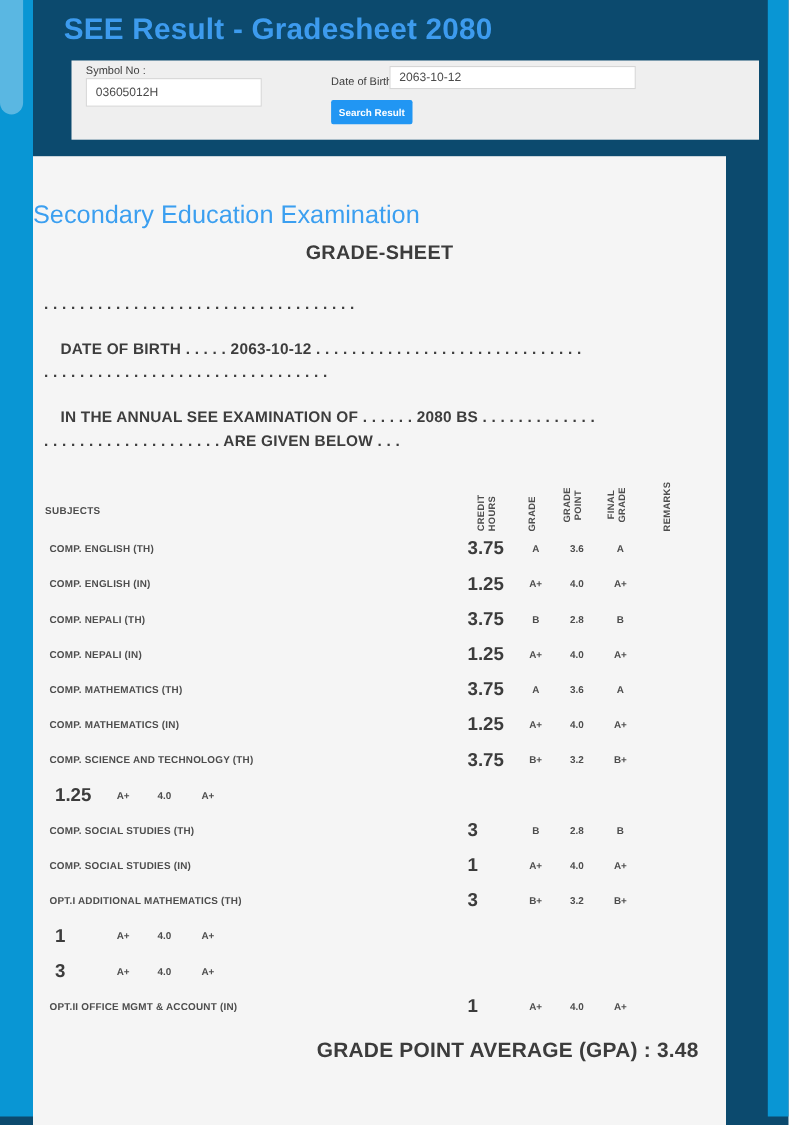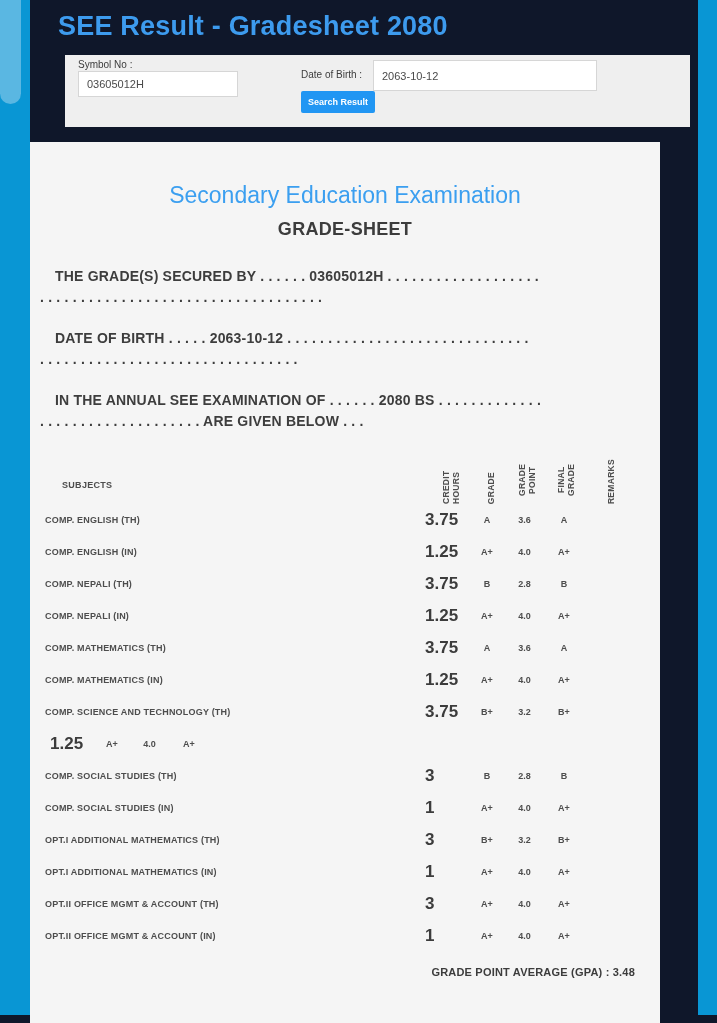--- a/index.html
+++ b/index.html
@@ -1,21 +1,21 @@
 <!DOCTYPE html>
 <html><head>
 <meta charset="utf-8">
 <style>
   * { margin:0; padding:0; box-sizing:border-box; }
   html,body { width:717px; height:1023px; }
   body {
     font-family:"Liberation Sans","DejaVu Sans",sans-serif;
     background:#ffffff; position:relative; overflow:hidden;
   }
-  .stage { position:absolute; left:0; top:0; width:717px; height:1023px; background:#0f172a; }
+  .stage { position:absolute; left:0; top:0; width:717px; height:1023px; background:#0c4a6e; }
 
   
   .left-bar { position:absolute; left:0; top:0; width:30px; height:1015px; background:#0996d4; }
   .left-thumb { position:absolute; left:0; top:-16px; width:21px; height:120px; background:#5ab7e2; border-radius:0 0 13px 13px; }
   .right-bar { position:absolute; left:698px; top:0; width:19px; height:1015px; background:#0996d4; }
 
   
   .page-title {
     position:absolute; left:58px; top:11px;
     font-size:27px; font-weight:600; color:#3d9bee; letter-spacing:0.2px;
@@ -24,59 +24,59 @@
   
   .form-panel { position:absolute; left:65px; top:55px; width:625px; height:72px; background:#efefef; }
   .lbl { position:absolute; font-size:10px; font-weight:normal; color:#3c3c3c; }
   .symbol-label { left:13px; top:4px; }
   .dob-label { left:236px; top:14px; }
   .txt-input {
     position:absolute; background:#ffffff; border:1px solid #d6d6d6;
     font-family:inherit; font-size:11px; color:#4a4a4a; padding:0 8px; outline:none;
   }
   .symbol-input { left:13px; top:16px; width:160px; height:26px; }
-  .dob-input { left:308px; top:5px; width:224px; height:31px; }
+  .dob-input { left:289px; top:5px; width:224px; height:21px; }
   .search-btn {
     position:absolute; left:236px; top:36px; width:74px; height:22px;
     background:#2196f3; color:#ffffff; border:none; border-radius:2px;
     font-family:inherit; font-size:9px; font-weight:bold; cursor:pointer;
   }
 
   
   .card { position:absolute; left:30px; top:142px; width:630px; height:881px; background:#f5f5f5; }
-  .exam-title { margin-top:40px; text-align:center; font-size:23px; font-weight:500; color:#3b9ff0; }
+  .exam-title { margin-top:40px; text-align:left; font-size:23px; font-weight:500; color:#3b9ff0; }
   .sheet-title { margin-top:10px; text-align:center; font-size:18px; font-weight:bold; color:#3c3c3c; letter-spacing:0.3px; }
 
   .statements { margin-top:26px; padding:0 8px 0 10px; }
   .statement { margin-bottom:20px; font-size:14px; font-weight:bold; color:#3d3d3d; line-height:21px; letter-spacing:0.2px; }
   .statement .l1 { display:block; padding-left:15px; }
   .statement .l2 { display:block; }
 
   
   .gtable { margin-top:6px; }
-  .thead { display:flex; align-items:flex-end; height:52px; padding:0 26px 0 32px; }
+  .thead { display:flex; align-items:flex-end; height:52px; padding:0 26px 0 11px; }
   .trow  { display:flex; align-items:center; height:32px; padding:0 26px 0 15px; }
   .c-subject { width:375px; font-size:9px; font-weight:bold; color:#4d4d4d; letter-spacing:0.2px; }
   .c-credit  { width:47px;  font-size:17px; font-weight:bold; color:#3c3c3c; text-align:left; padding-left:5px; }
   .c-grade   { width:40px;  text-align:center; }
   .c-point   { width:35px;  text-align:center; }
   .c-final   { width:44px;  text-align:center; }
   .c-remarks { width:48px;  text-align:center; }
   .c-grade, .c-point, .c-final, .c-remarks { font-size:9px; font-weight:bold; color:#4d4d4d; }
 
   .thead .hcell { display:flex; justify-content:center; align-items:flex-end; height:52px; }
   .subjects-h { align-self:flex-end; padding-bottom:14px; font-size:9px; font-weight:bold; color:#4d4d4d; letter-spacing:0.3px; }
   .vtext {
     writing-mode:vertical-rl; transform:rotate(180deg);
     max-height:50px; line-height:1.2;
     font-size:8.5px; font-weight:bold; color:#4d4d4d; letter-spacing:0.3px;
     padding-bottom:2px; white-space:normal;
   }
 
-  .gpa-line { margin-top:14px; padding-right:25px; text-align:right; font-size:11px; font-weight:bold; color:#3c3c3c; letter-spacing:0.2px; }
+  .gpa-line { margin-top:14px; padding-right:25px; text-align:right; font-size:19px; font-weight:bold; color:#3c3c3c; letter-spacing:0.2px; }
 </style>
 </head>
 <body>
 
 <div class="stage">
 
   <div class="left-bar">
     <div class="left-thumb"></div>
   </div>
   <div class="right-bar"></div>
@@ -90,21 +90,20 @@
     <input class="txt-input dob-input" value="2063-10-12" style="">
     <button class="search-btn">Search Result</button>
   </div>
 
   <div class="card">
     <div class="exam-title">Secondary Education Examination</div>
     <div class="sheet-title">GRADE-SHEET</div>
 
     <div class="statements">
       <p class="statement">
-        <span class="l1">THE GRADE(S) SECURED BY . . . . . . 03605012H . . . . . . . . . . . . . . . . . . .</span>
         <span class="l2">. . . . . . . . . . . . . . . . . . . . . . . . . . . . . . . . . . .</span>
       </p>
       <p class="statement">
         <span class="l1">DATE OF BIRTH . . . . . 2063-10-12 . . . . . . . . . . . . . . . . . . . . . . . . . . . . . .</span>
         <span class="l2">. . . . . . . . . . . . . . . . . . . . . . . . . . . . . . . .</span>
       </p>
       <p class="statement">
         <span class="l1">IN THE ANNUAL SEE EXAMINATION OF . . . . . . 2080 BS . . . . . . . . . . . . .</span>
         <span class="l2">. . . . . . . . . . . . . . . . . . . . ARE GIVEN BELOW . . .</span>
       </p>
@@ -211,29 +210,27 @@
           </div>
           <div class="trow">
             <div class="c-subject">OPT.I ADDITIONAL MATHEMATICS (TH)</div>
             <div class="c-credit">3</div>
             <div class="c-grade">B+</div>
             <div class="c-point">3.2</div>
             <div class="c-final">B+</div>
             <div class="c-remarks"></div>
           </div>
           <div class="trow">
-            <div class="c-subject">OPT.I ADDITIONAL MATHEMATICS (IN)</div>
             <div class="c-credit">1</div>
             <div class="c-grade">A+</div>
             <div class="c-point">4.0</div>
             <div class="c-final">A+</div>
             <div class="c-remarks"></div>
           </div>
           <div class="trow">
-            <div class="c-subject">OPT.II OFFICE MGMT &amp; ACCOUNT (TH)</div>
             <div class="c-credit">3</div>
             <div class="c-grade">A+</div>
             <div class="c-point">4.0</div>
             <div class="c-final">A+</div>
             <div class="c-remarks"></div>
           </div>
           <div class="trow">
             <div class="c-subject">OPT.II OFFICE MGMT &amp; ACCOUNT (IN)</div>
             <div class="c-credit">1</div>
             <div class="c-grade">A+</div>

